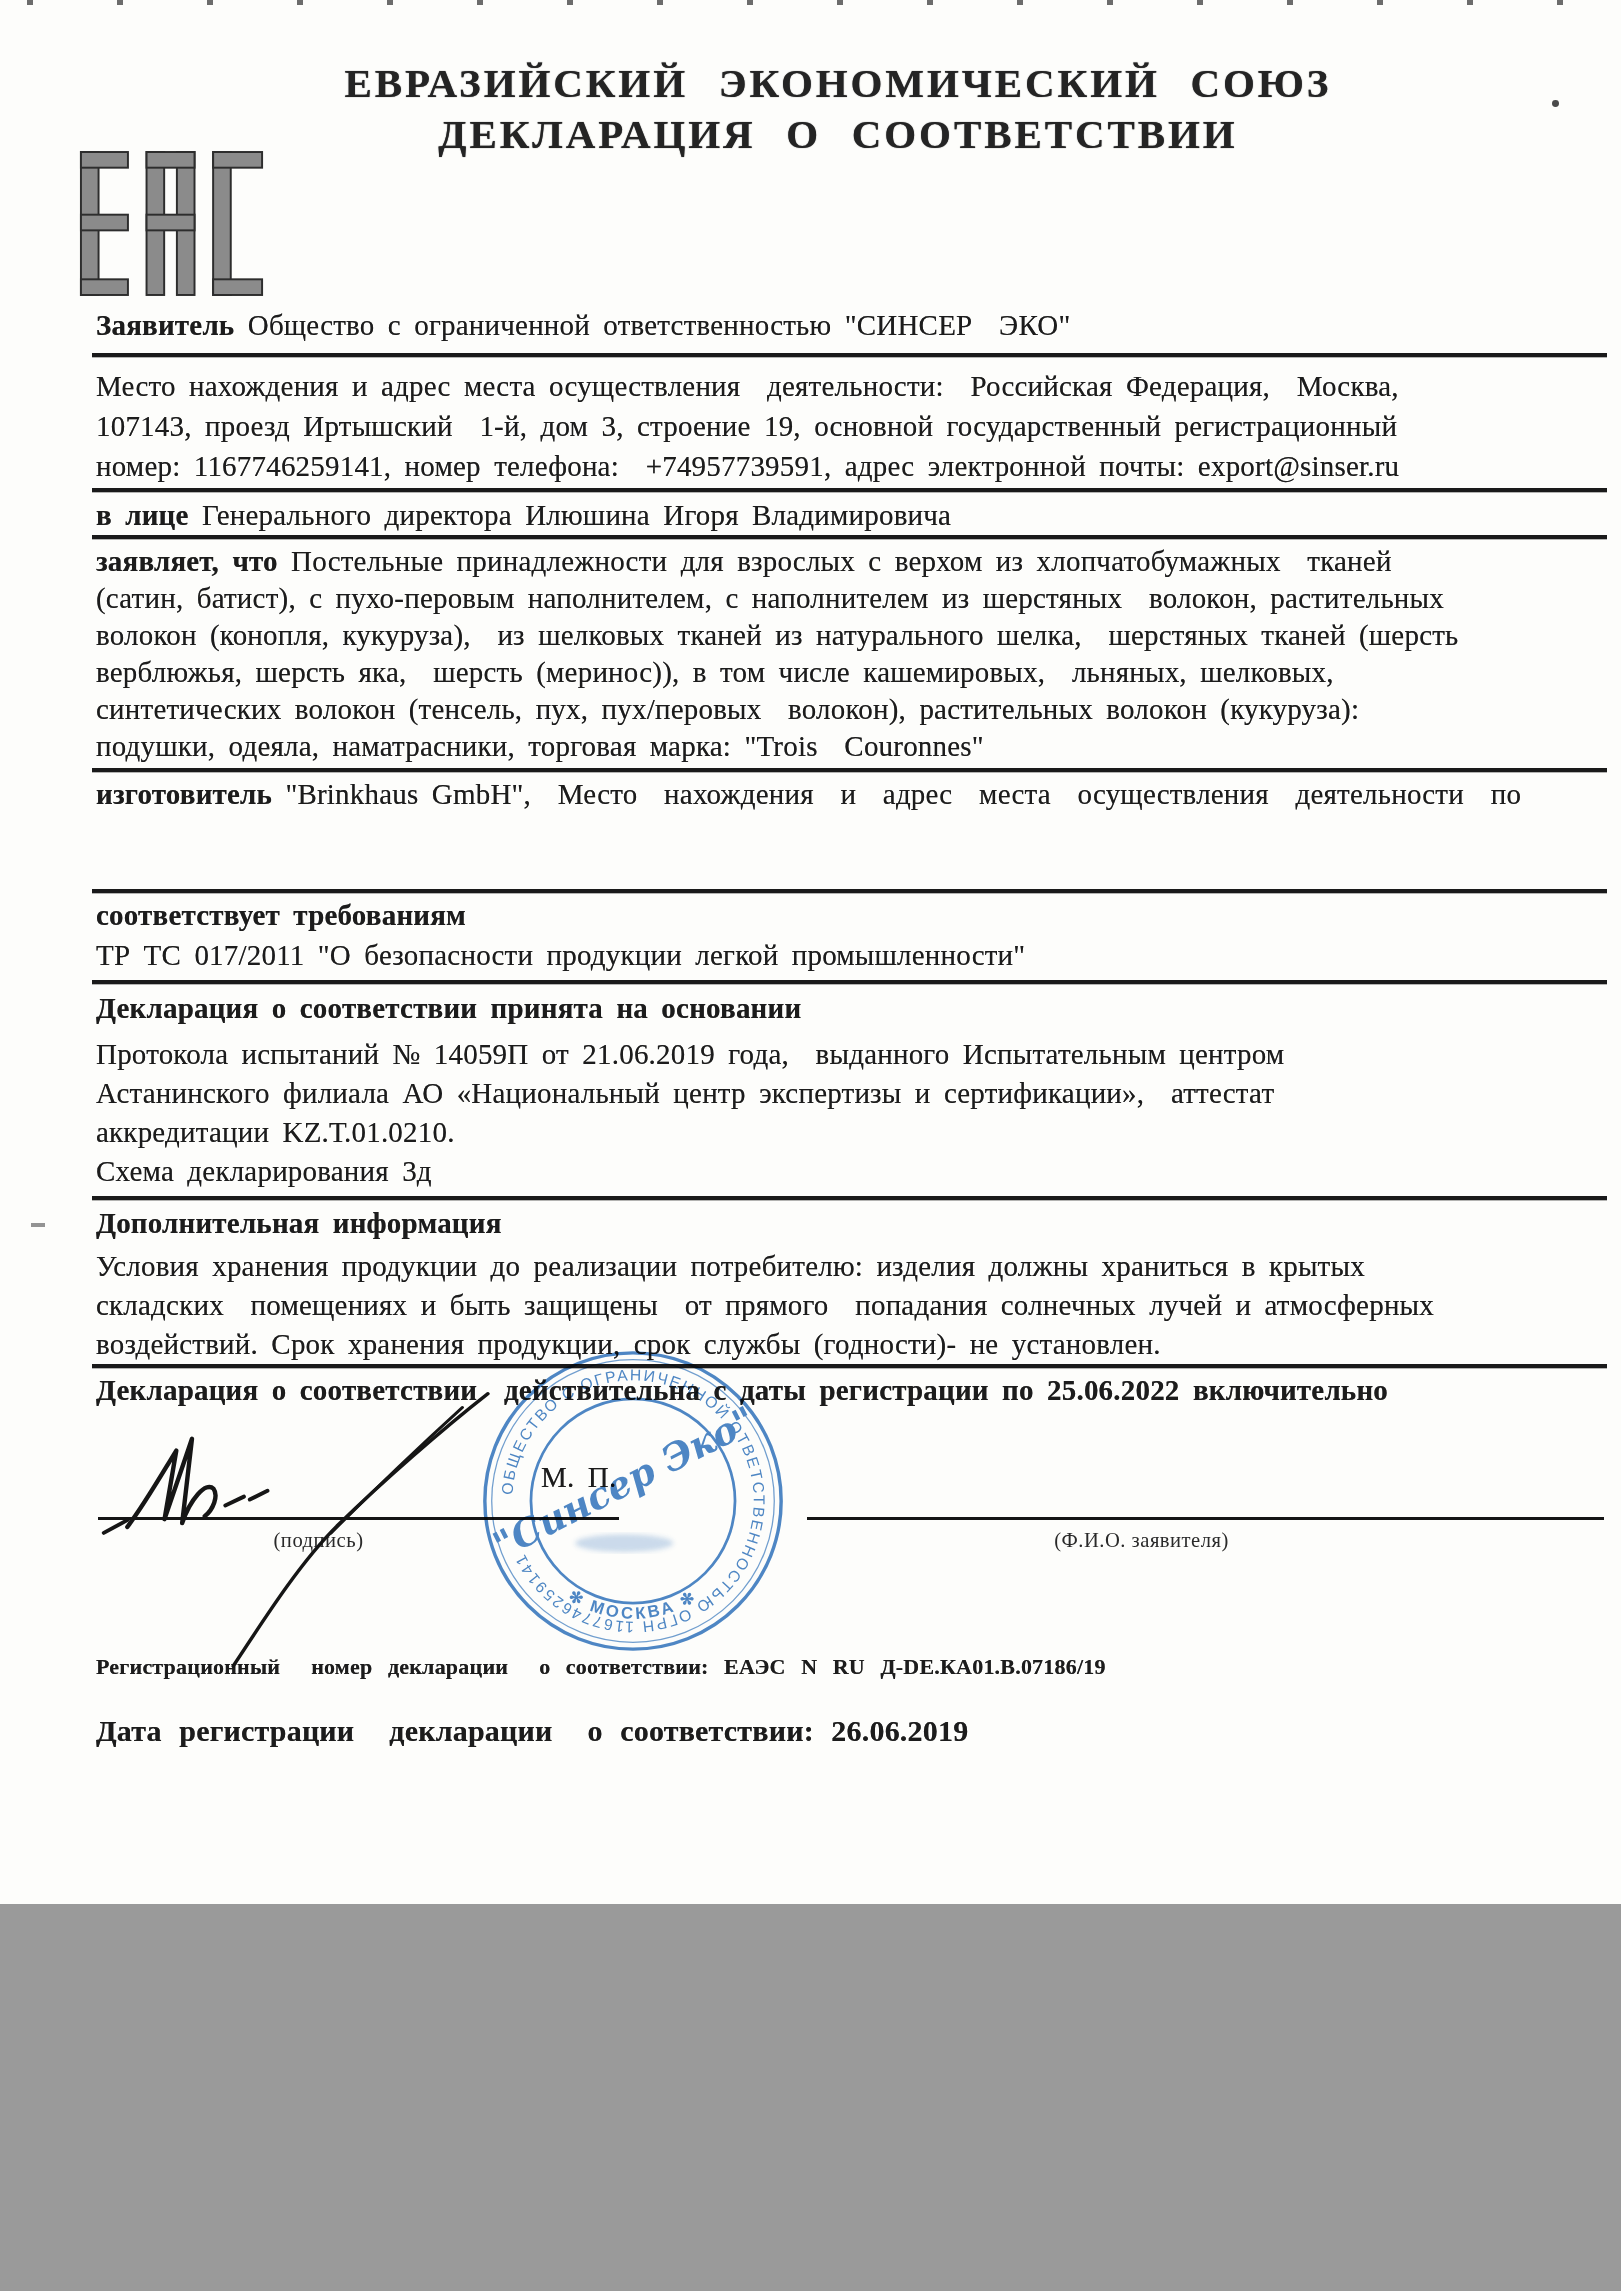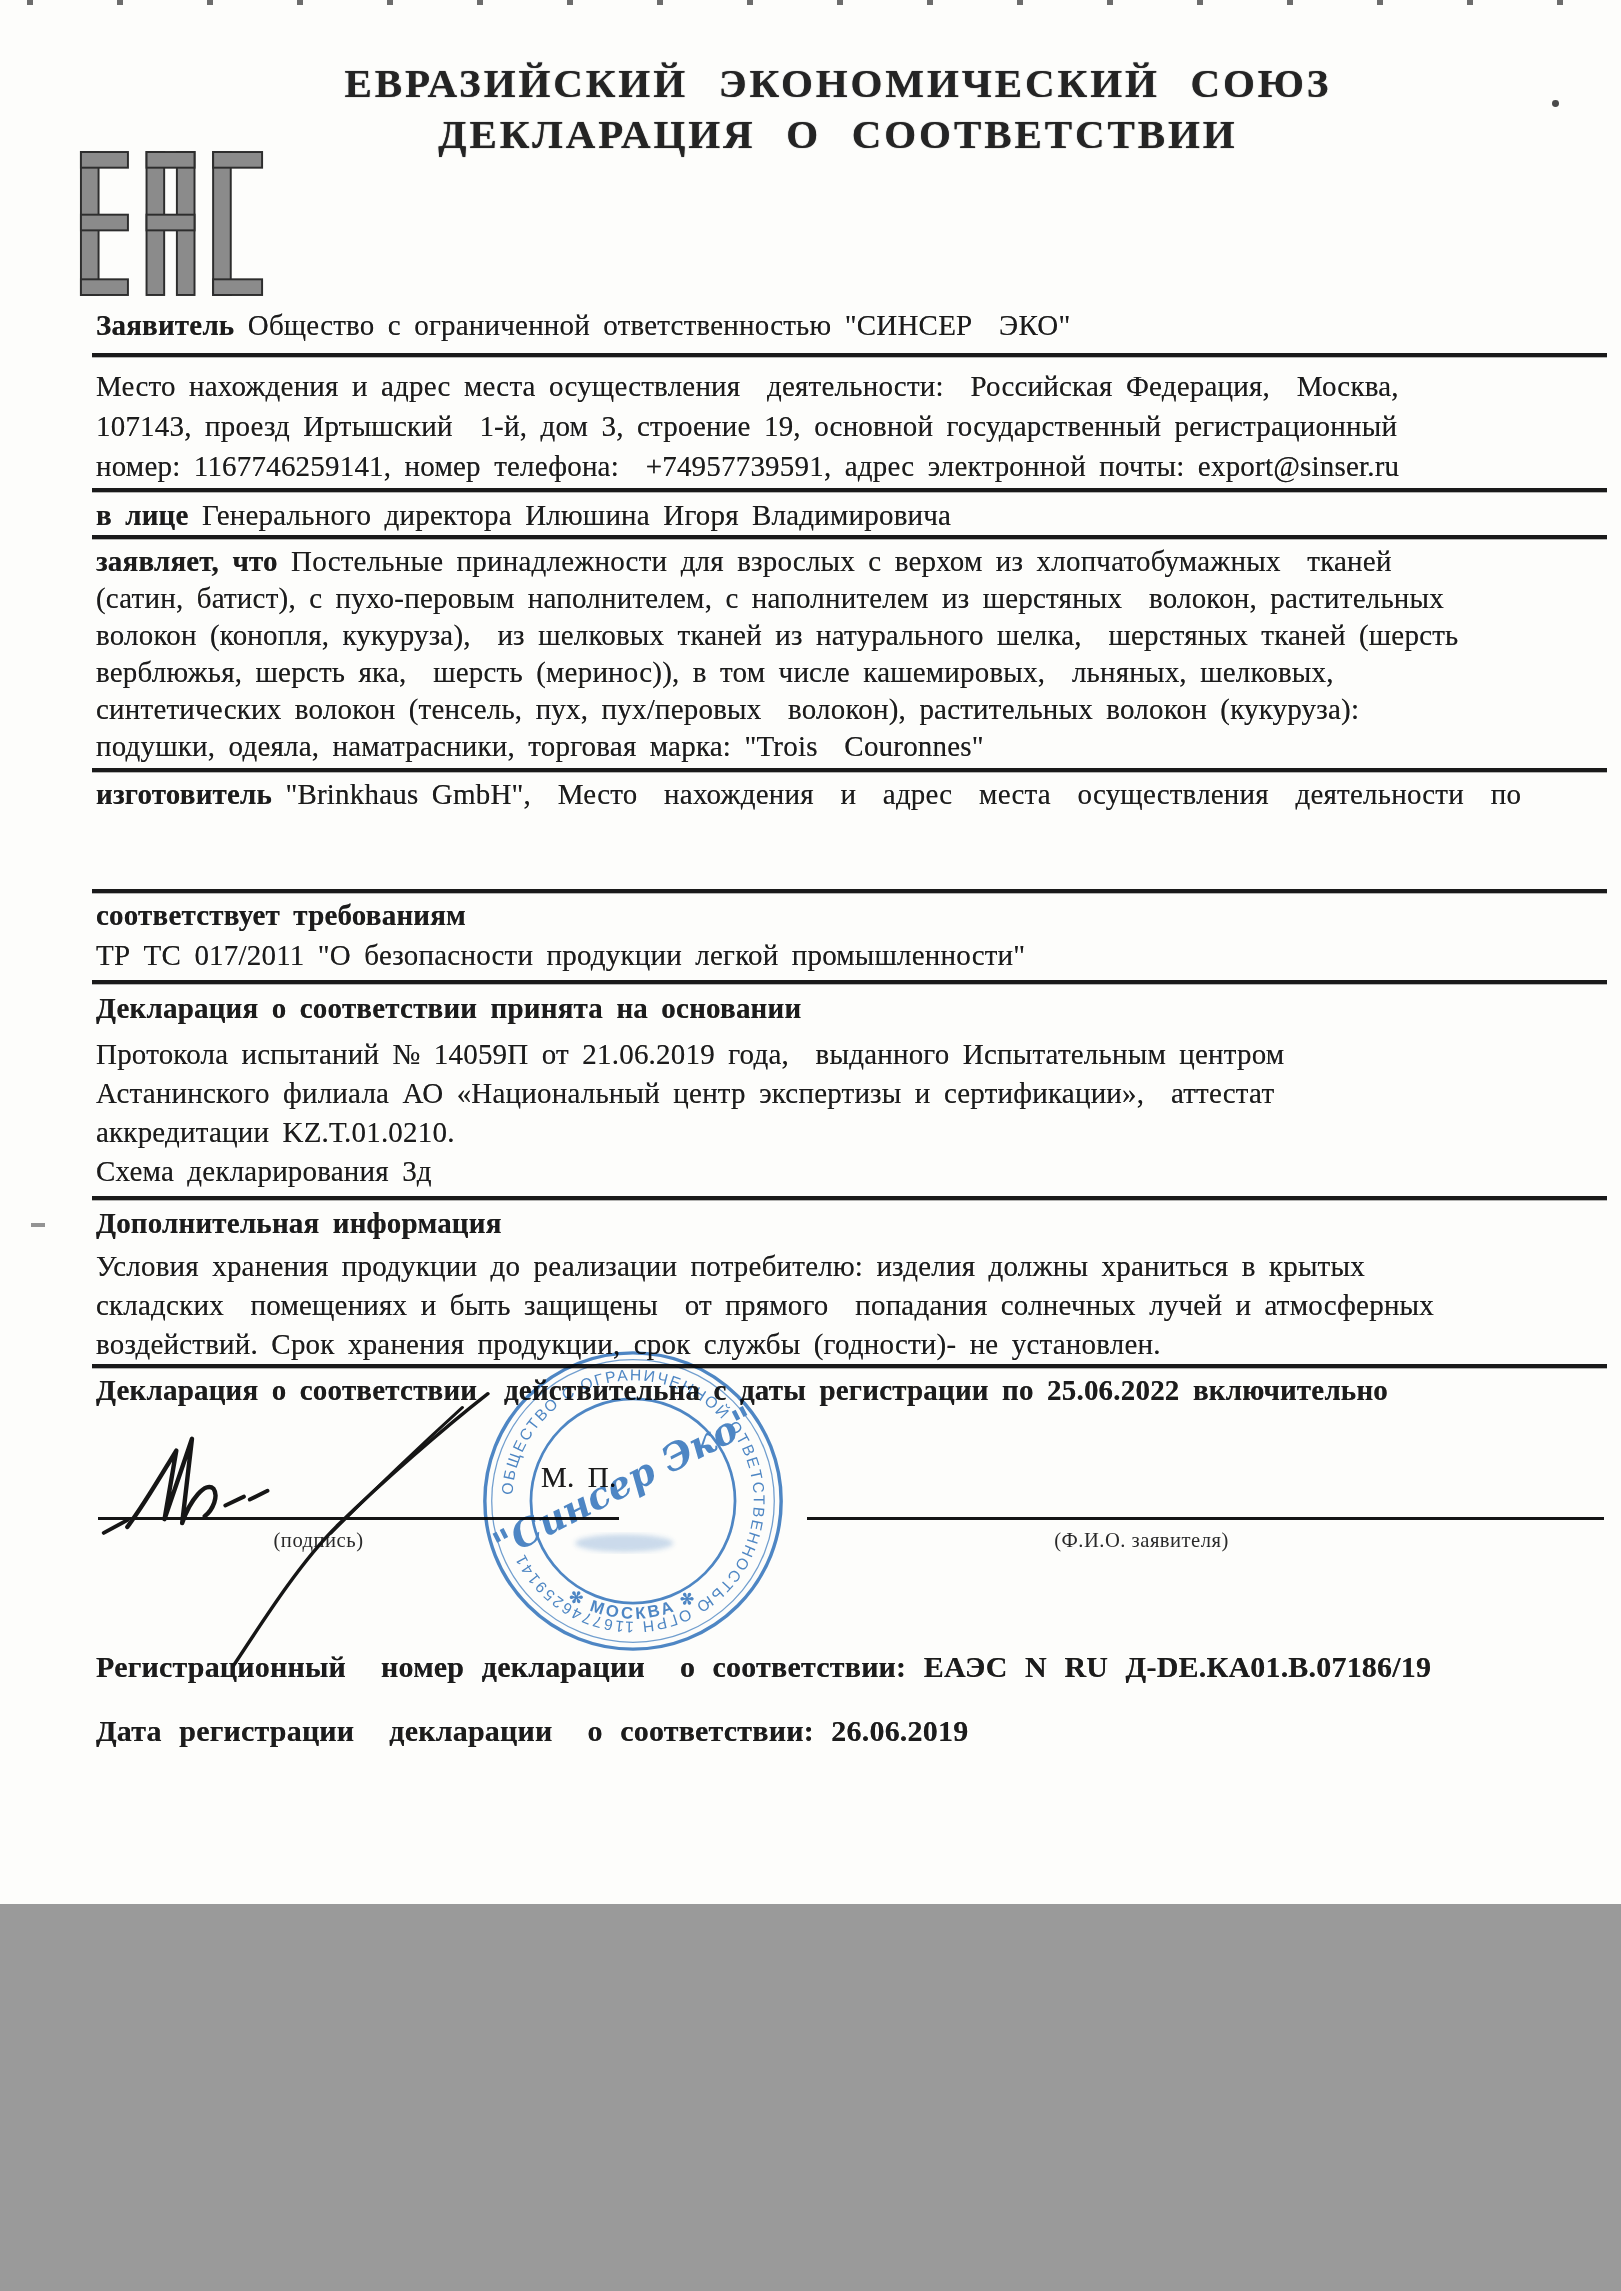--- a/index.html
+++ b/index.html
@@ -121,17 +121,17 @@
     </text>
     <text x="156" y="152" text-anchor="middle" transform="rotate(-27 156 152)" font-family="DejaVu Serif, serif" font-style="italic" font-weight="600" font-size="38" fill="#3f7dc2">"Синсер Эко"</text>
     <ellipse cx="150" cy="202" rx="50" ry="9" fill="#4a82c4" opacity=".3" filter="url(#blur1)"></ellipse>
   </svg>
 
   <div class="abs sigline" style="left:98px;top:1517px;width:521px;z-index:1;"></div>
   <div class="abs sigline" style="left:807px;top:1517px;width:797px;z-index:1;"></div>
   <div class="abs cap" style="left:235px;top:1529px;width:167px;">(подпись)</div>
   <div class="abs cap" style="left:1014px;top:1529px;width:255px;">(Ф.И.О. заявителя)</div>
 
-  <div class="abs txt b" style="left:96px;top:1647px;font-size:30px;word-spacing:9.8px;">Регистрационный  номер декларации  о соответствии: ЕАЭС N RU Д-DE.КА01.В.07186/19</div>
+  <div class="abs txt b" style="left:96px;top:1647px;font-size:22px;word-spacing:9.8px;">Регистрационный  номер декларации  о соответствии: ЕАЭС N RU Д-DE.КА01.В.07186/19</div>
   <div class="abs txt b" style="left:96px;top:1711px;font-size:30px;word-spacing:9.8px;">Дата регистрации  декларации  о соответствии: 26.06.2019</div>
 
 </div>
 
 
 </body></html>

